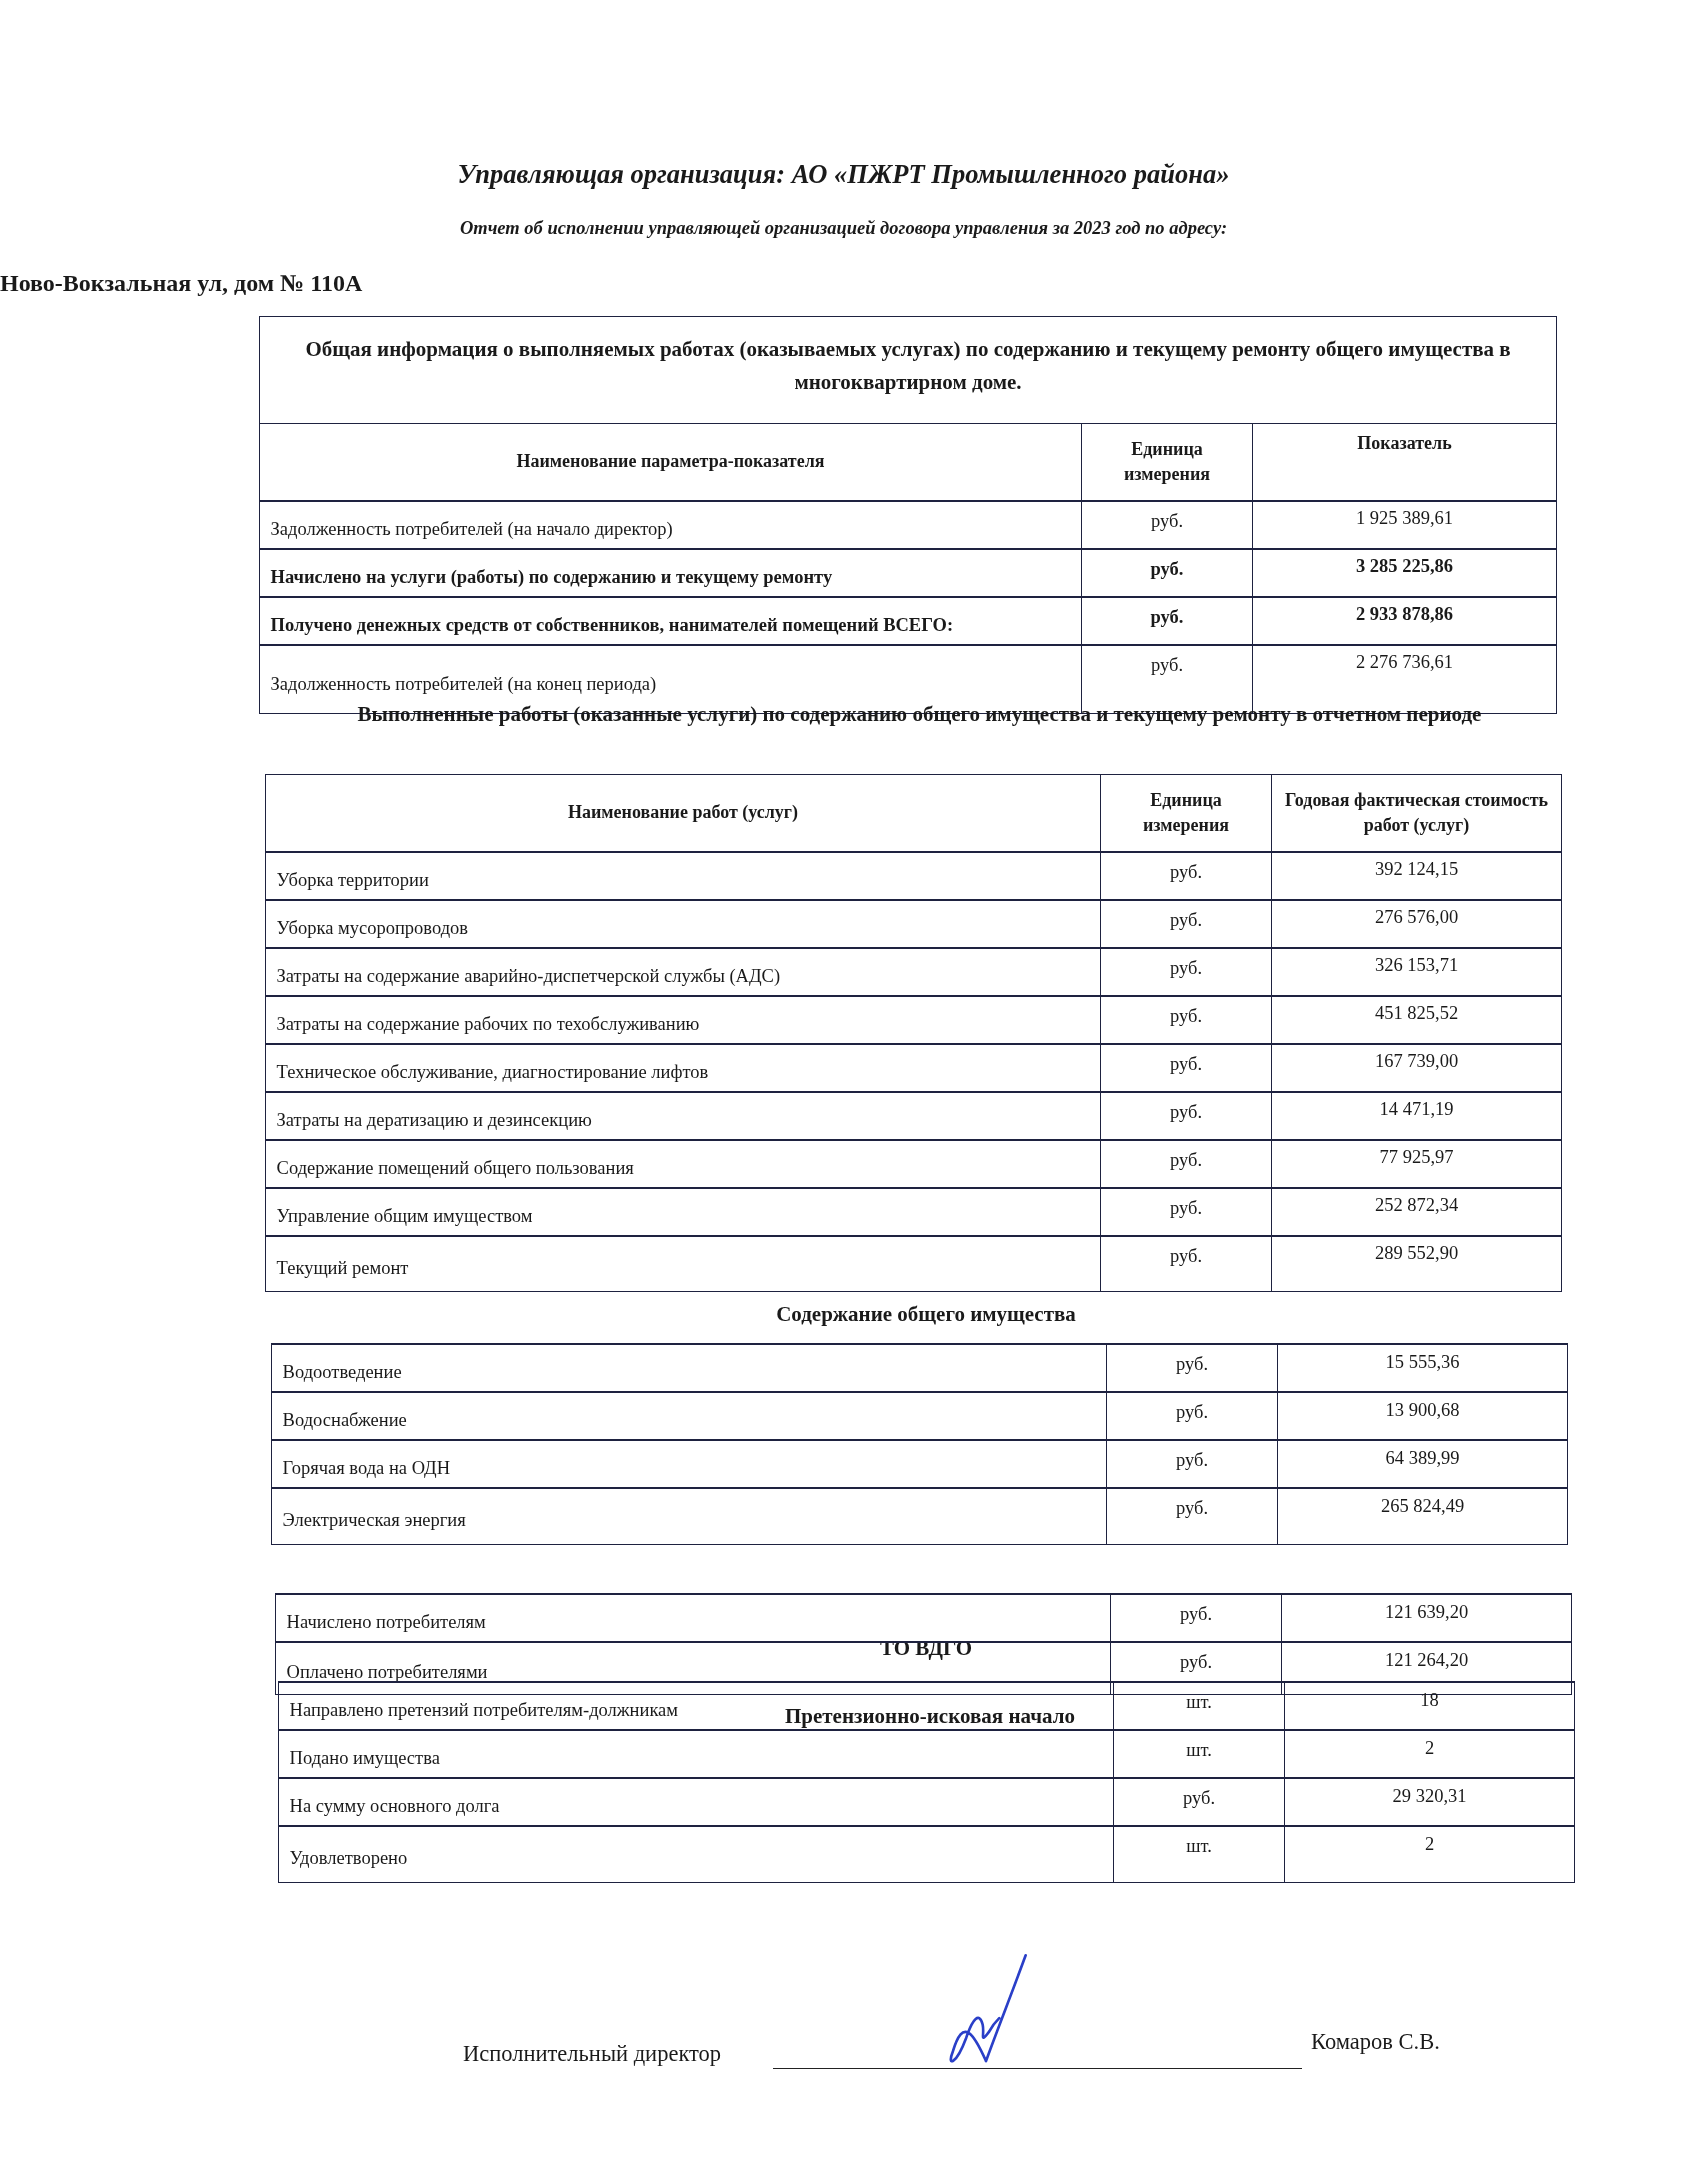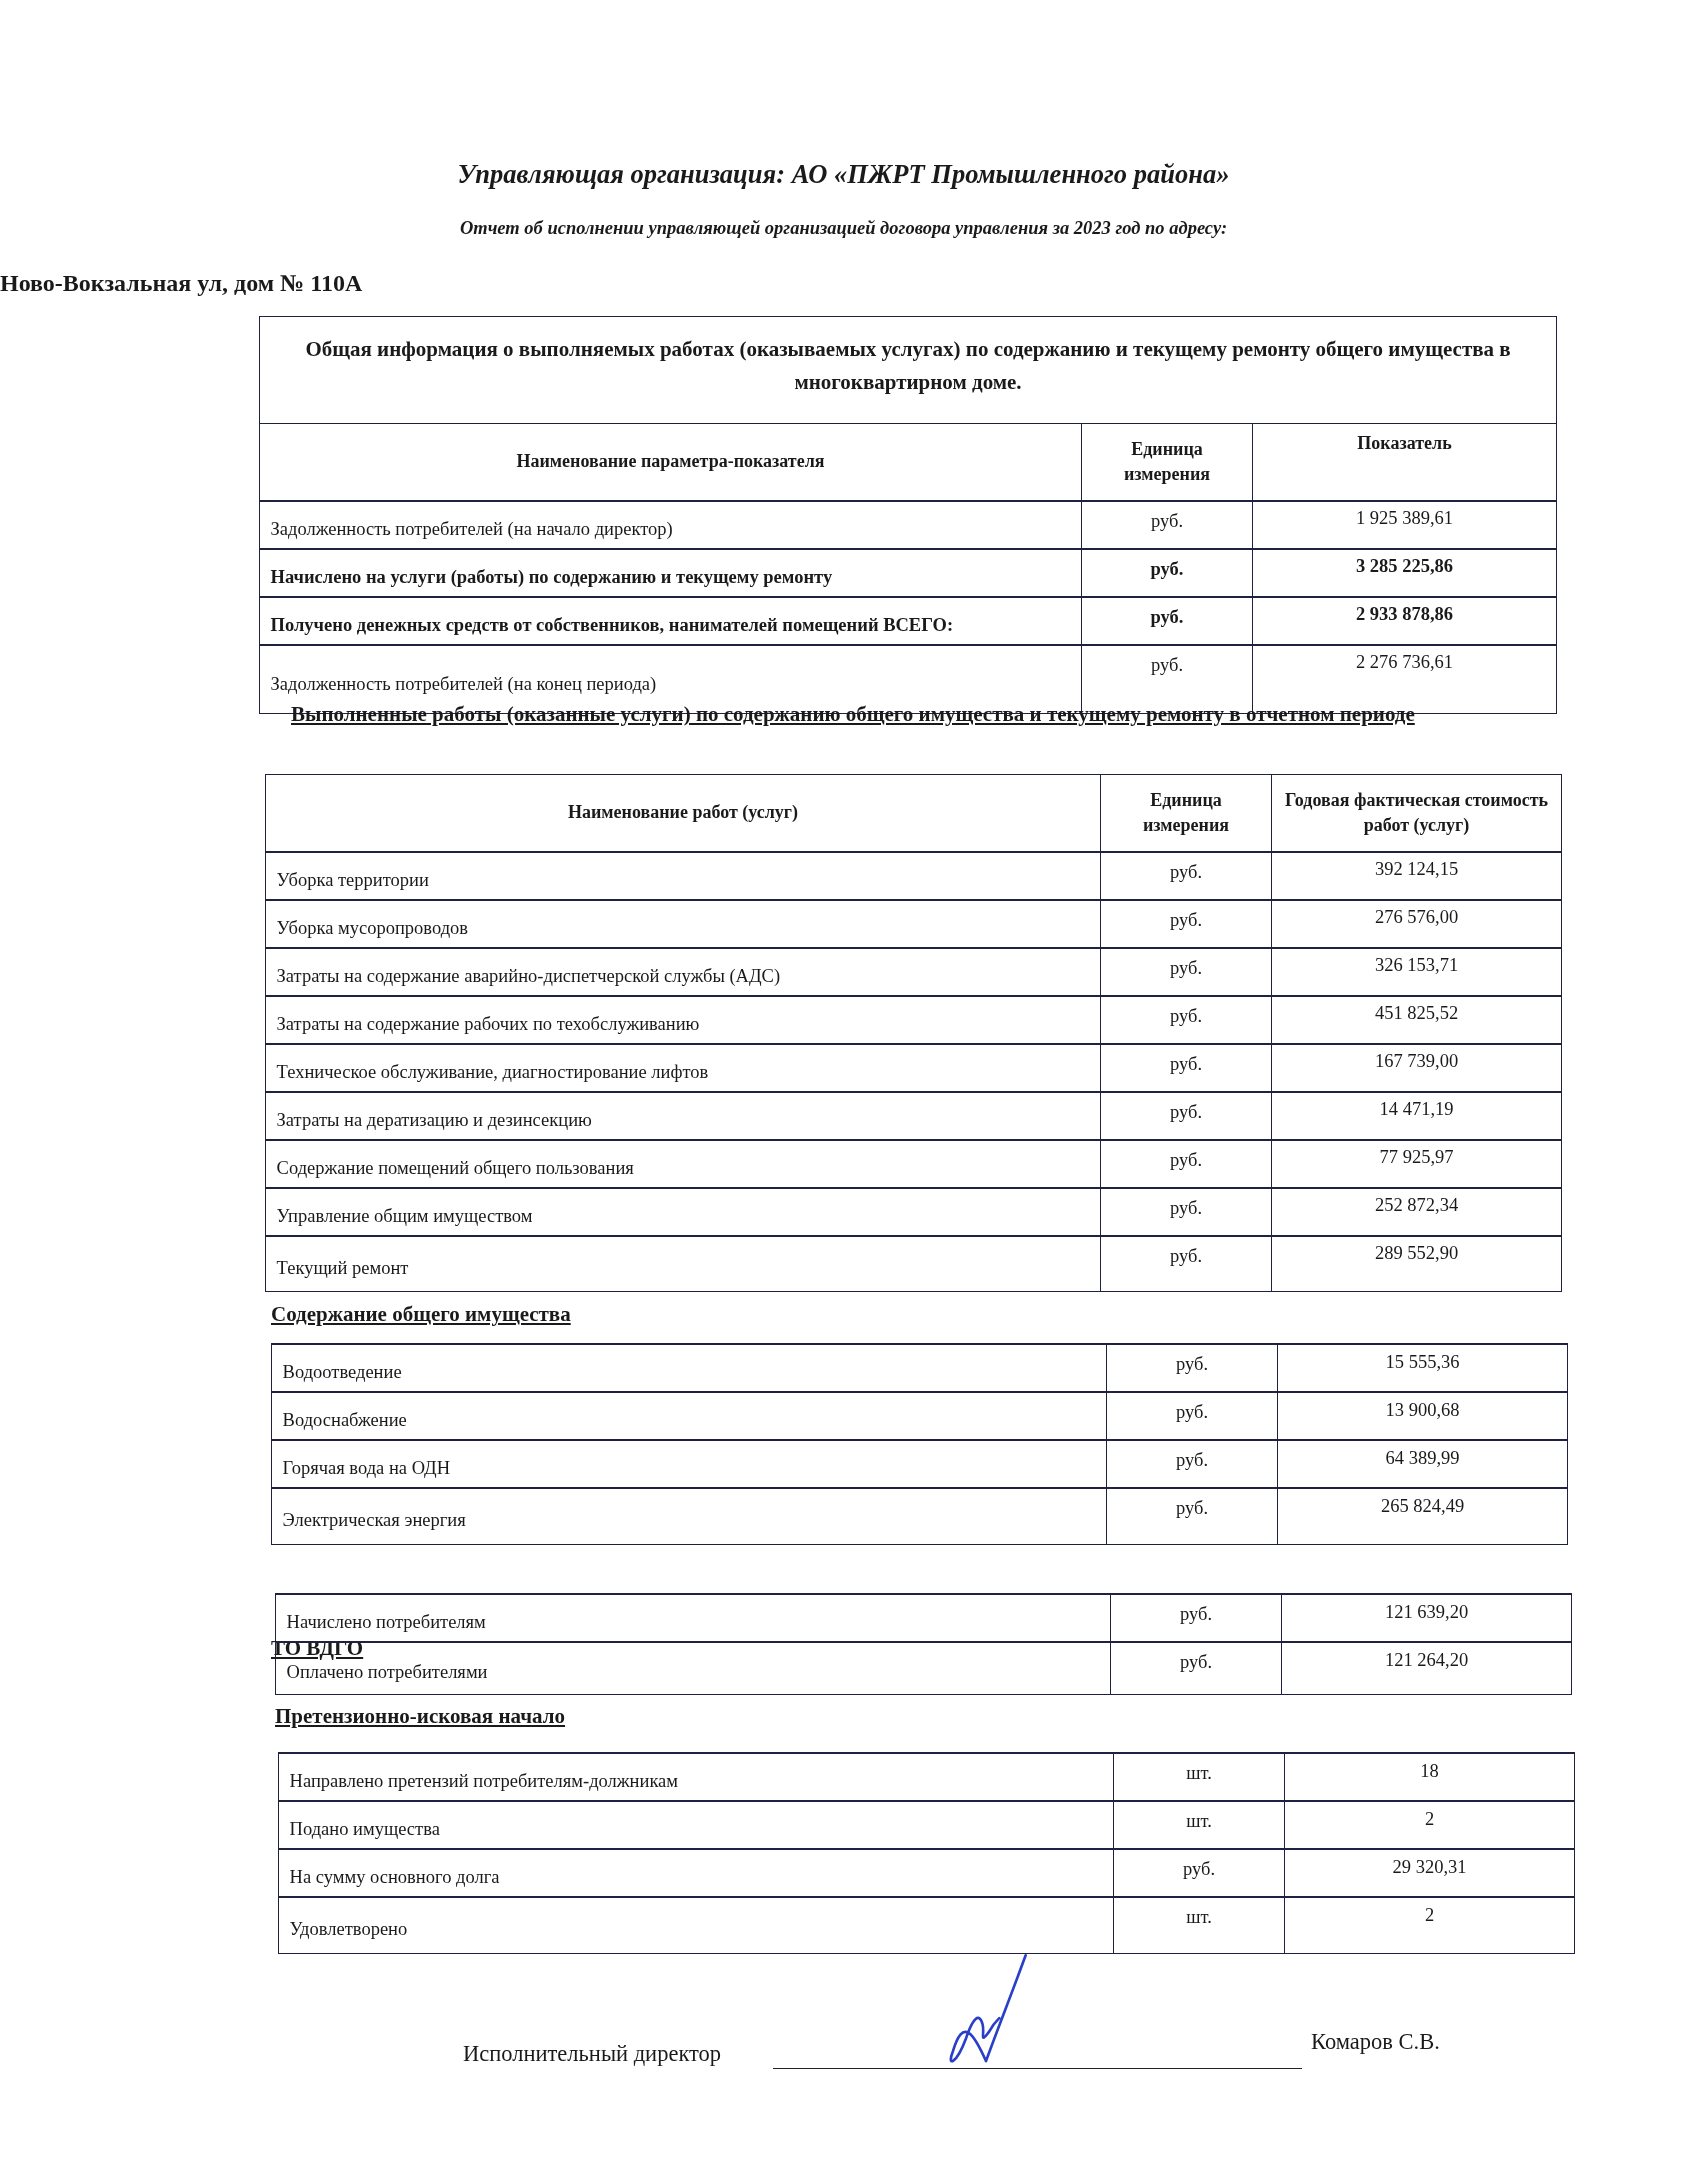--- a/index.html
+++ b/index.html
@@ -28,22 +28,22 @@
     vertical-align: middle;
   }
   tr.row-line td { border-top: 2.6px solid #1e2240; }
   .c-name { text-align: left; }
   .c-unit { text-align: center; vertical-align: top; padding-top: 9.3px; }
   .c-val  { text-align: center; vertical-align: top; padding-top: 6.6px; }
   .c-name-cell { vertical-align: middle; padding-top: 9.3px; }
   .bold td { font-weight: bold; }
   .hdr th { font-weight: bold; font-size: 18px; text-align: center; line-height: 25px; }
   .section-heading {
-    position: absolute; left: 251px; width: 1310px; 
-    font-size: 21px; font-weight: bold; line-height: 33px; text-decoration: underline;
+    position: absolute; left: 251px; width: 1310px; text-align: center;
+    font-size: 21px; font-weight: bold; line-height: 33px;
   }
   .table-title-cell {
     text-align: center; font-weight: bold; font-size: 21px; line-height: 33px;
     padding: 4px 13.2px 13.2px 13.2px;
   }
   .sig-row {
     position: absolute; top: 2041px; left: 463px; width: 992px; height: 40px;
     font-size: 22.5px;
   }
   .sig-label { position: absolute; left: 0; top: 0; }
@@ -207,21 +207,21 @@
   <tr class="row-line" style="height:52px;">
         <td class="c-name c-name-cell">Оплачено потребителями</td>
         <td class="c-unit">руб.</td>
         <td class="c-val">121 264,20</td>
       </tr>
 </tbody>
   </table>
 
 <div class="section-heading" style="top:1700px; left:275px;">Претензионно-исковая начало</div>
 
-<table style="left:278px; top:1752px; width:1295px;padding-left:34px;">
+<table style="left:278px; top:1681px; width:1295px;padding-left:34px;">
   <colgroup>
       <col style="width:835px">
       <col style="width:171px">
       <col style="width:290px">
     </colgroup>
   <tbody>
       <tr class="row-line" style="height:48px;">
         <td class="c-name c-name-cell">Направлено претензий потребителям-должникам</td>
         <td class="c-unit">шт.</td>
         <td class="c-val">18</td>

